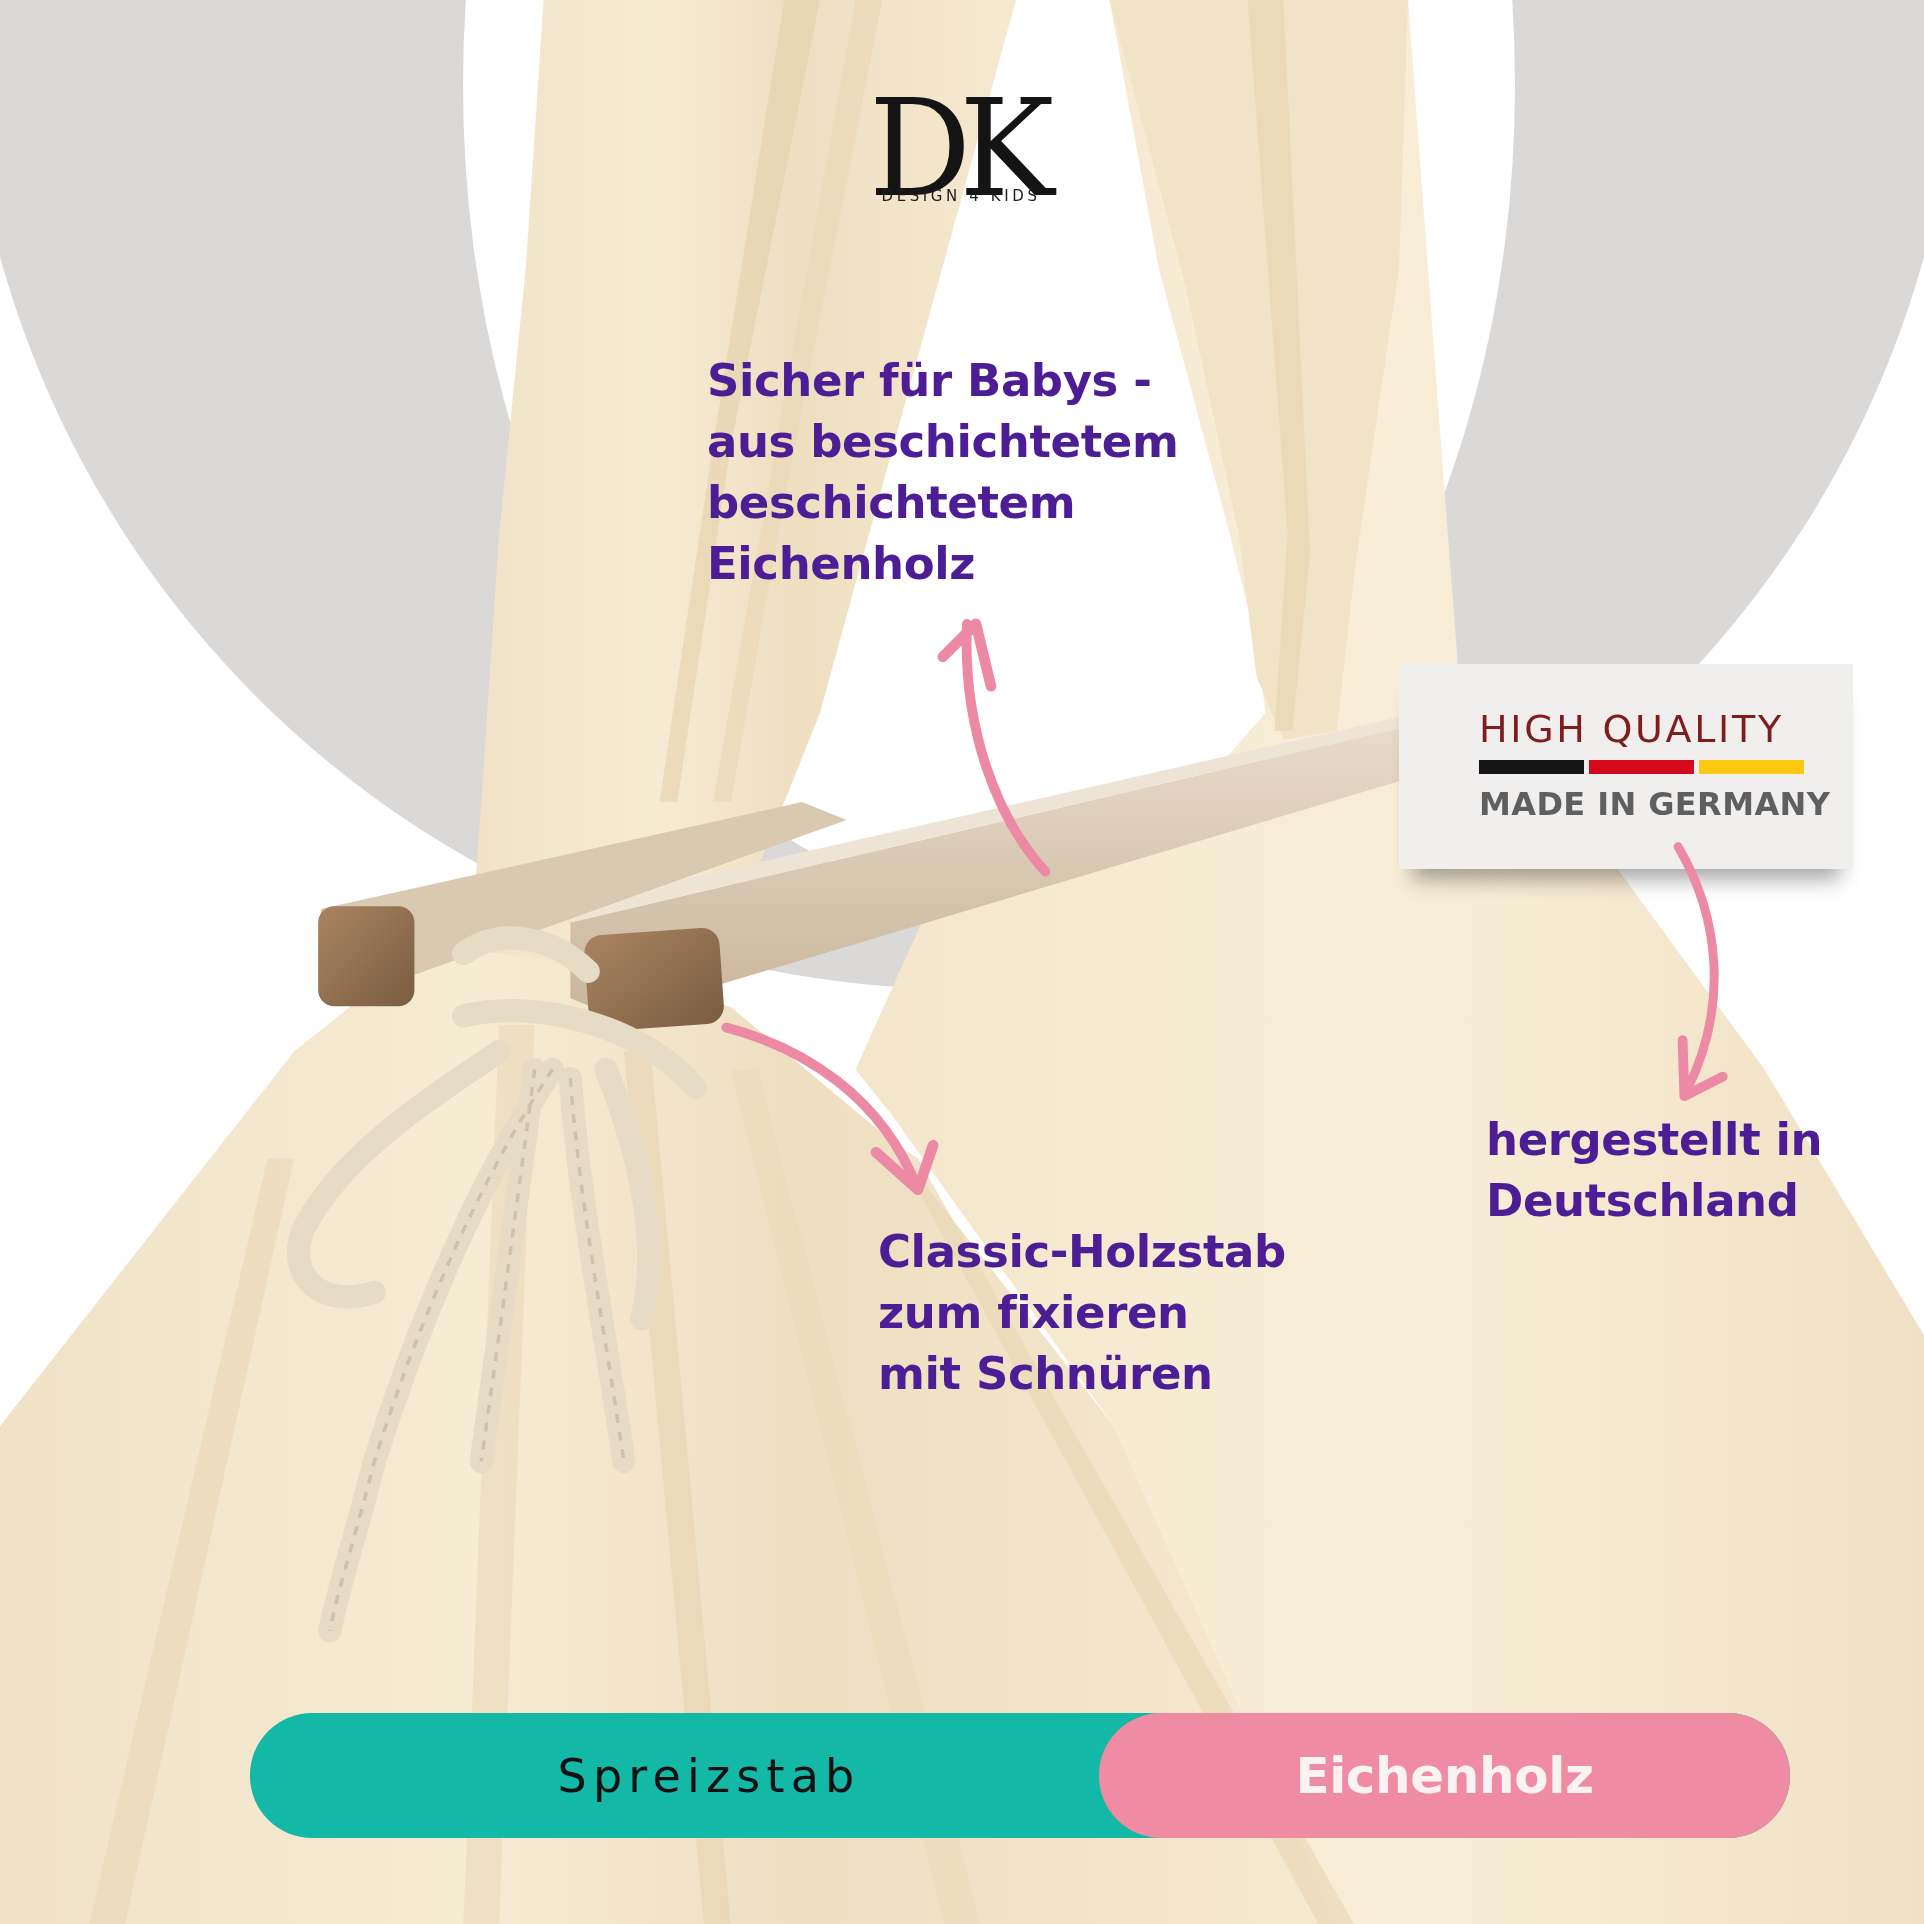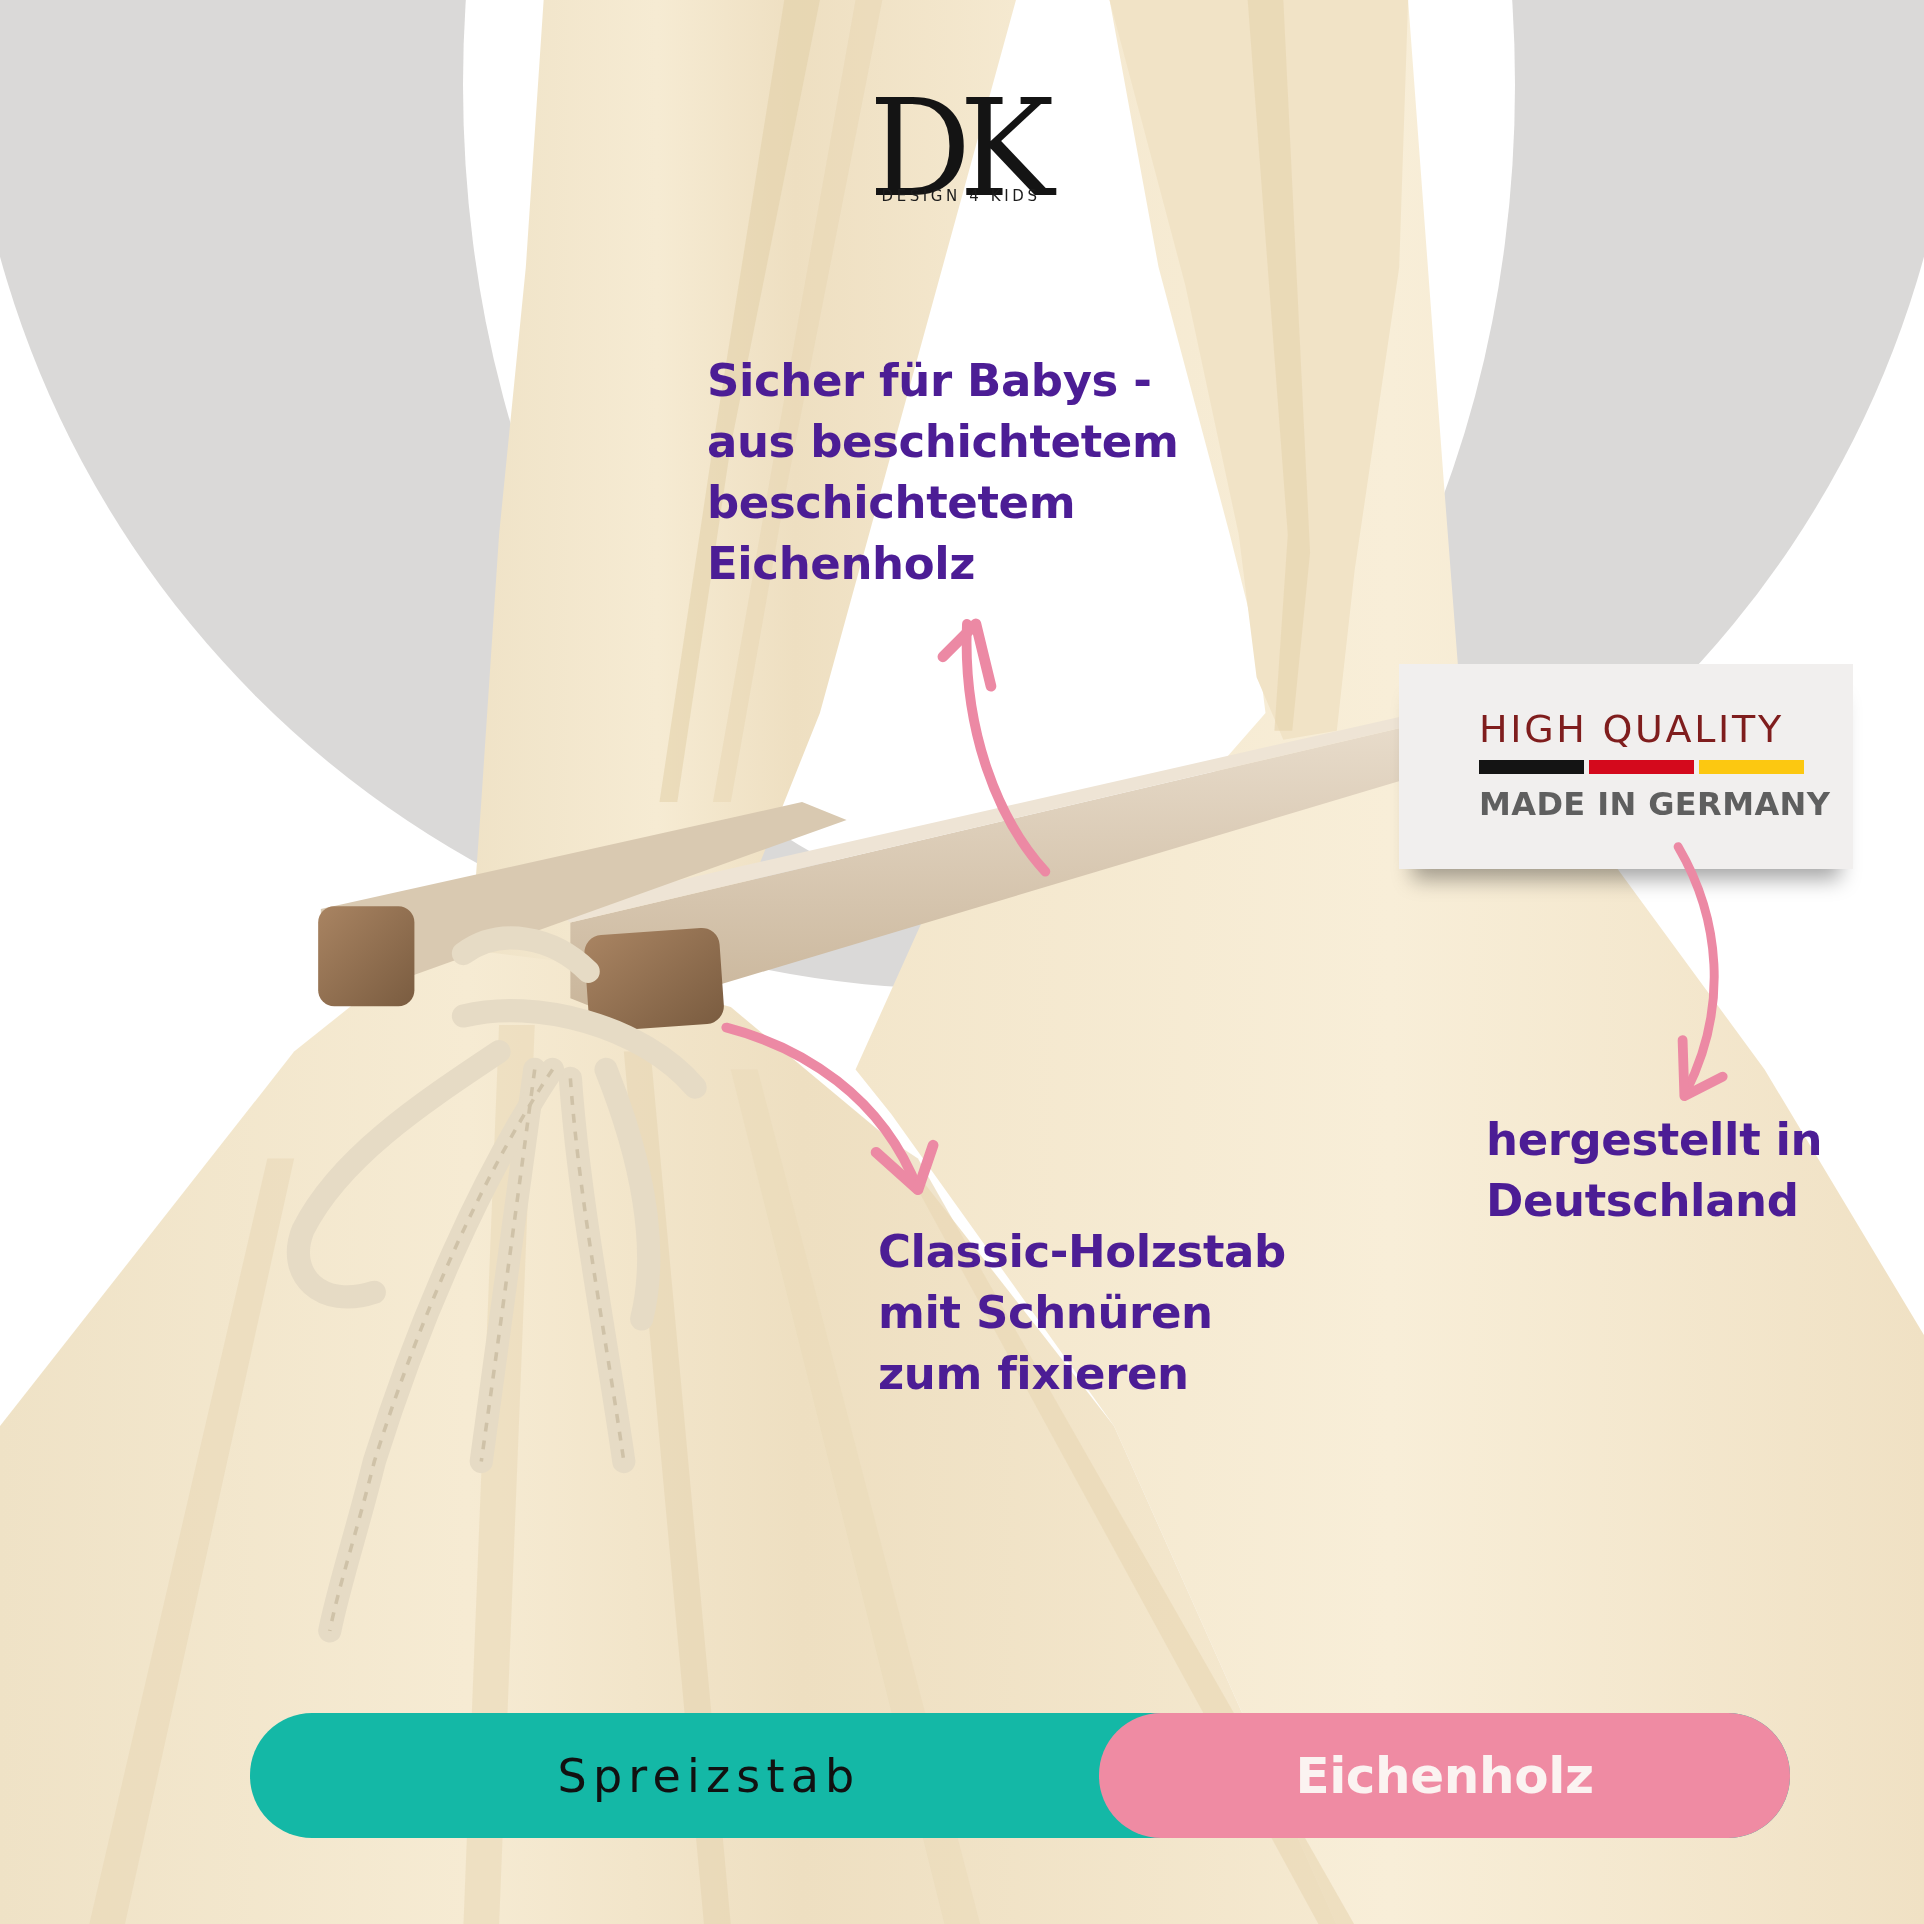--- a/index.html
+++ b/index.html
@@ -117,22 +117,22 @@
 
   <div class="callout callout-1">
     <span class="line">Sicher für Babys -</span>
     <span class="line">aus beschichtetem</span>
     <span class="line">beschichtetem</span>
     <span class="line">Eichenholz</span>
   </div>
 
   <div class="callout callout-2">
     <span class="line">Classic-Holzstab</span>
+    <span class="line">zum fixieren</span>
     <span class="line">mit Schnüren</span>
-    <span class="line">zum fixieren</span>
   </div>
 
   <div class="callout callout-3">
     <span class="line">hergestellt in</span>
     <span class="line">Deutschland</span>
   </div>
 
   <div class="badge">
     <div class="badge-title">HIGH QUALITY</div>
     <div class="flag">

